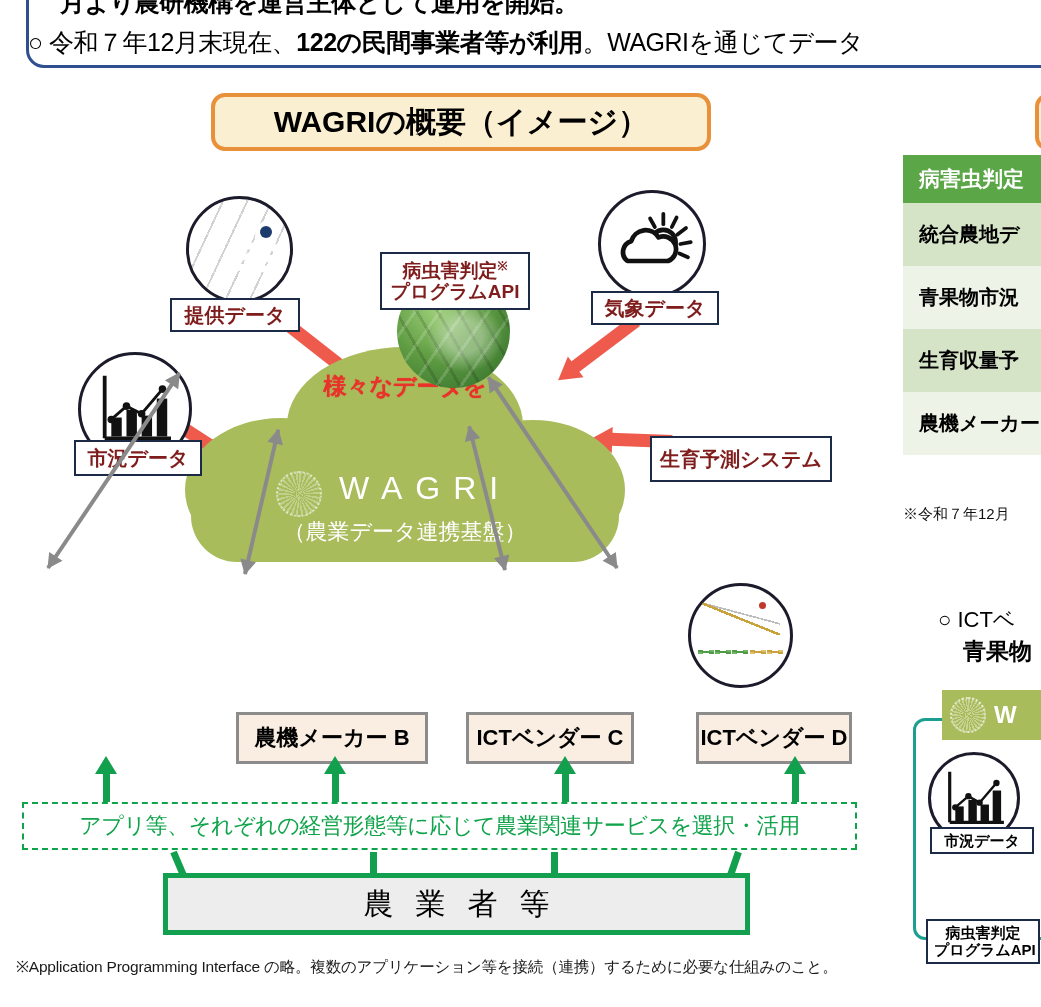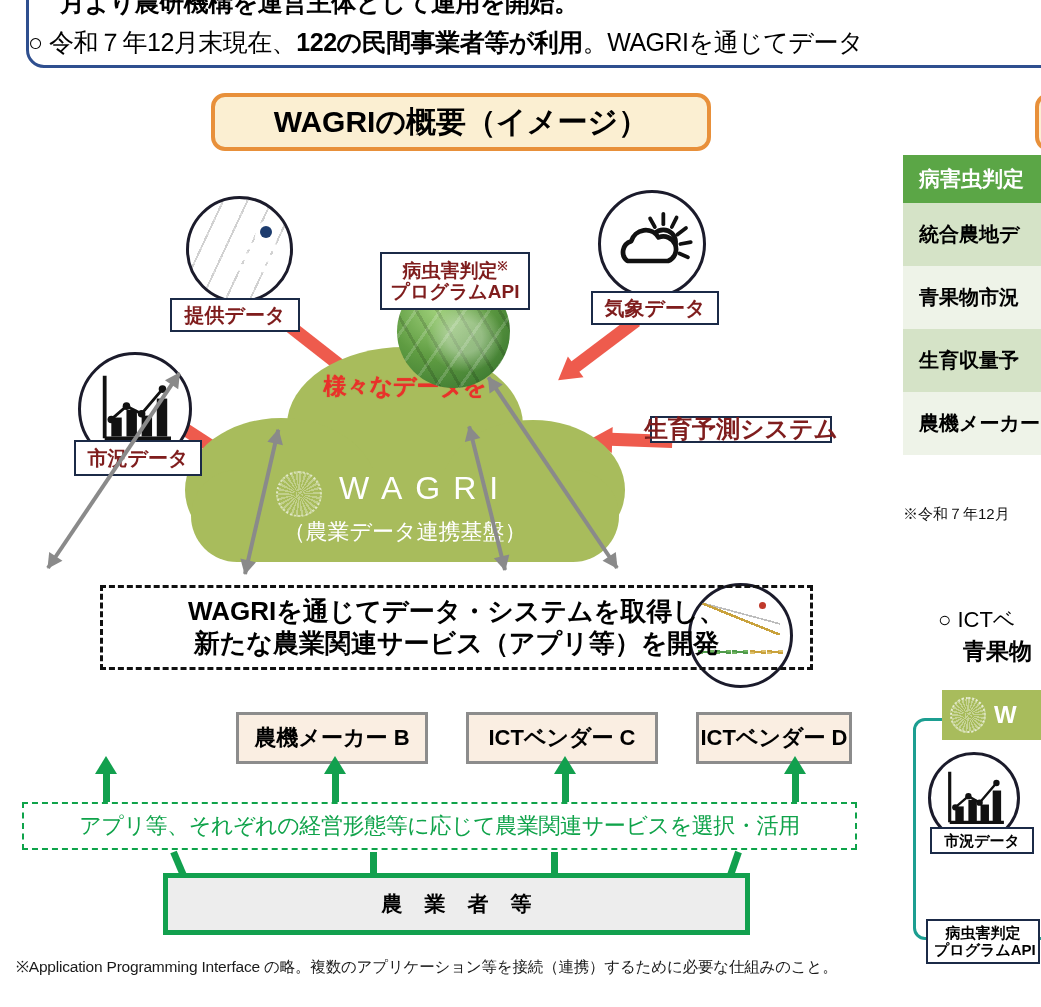--- a/index.html
+++ b/index.html
@@ -199,21 +199,21 @@
     border-left:11px solid transparent; border-right:11px solid transparent;
     border-bottom:18px solid #12A04E; border-top:none;
   }
 
   
   .farmbox{
     position:absolute; left:163px; top:873px; width:587px; height:62px;
     background:#EDEDED; border:5px solid #12A04E;
     display:flex; align-items:center; justify-content:center;
   }
-  .farmbox span{ font-size:21px; font-weight:bold; letter-spacing:22px; padding-left:22px;}
+  .farmbox span{ font-size:30px; font-weight:normal; letter-spacing:22px; padding-left:22px;}
 
   
   .footnote{
     position:absolute; left:16px; top:955px; font-size:15.5px; color:#1a1a1a;
     white-space:nowrap; letter-spacing:-0.2px;
   }
 
   
   .rtable{ position:absolute; left:903px; top:155px; width:180px; }
   .rt-head{
@@ -373,38 +373,34 @@
   <div class="icirc outline img-grow" style="left:688px; top:363px; width:105px; height:105px;">
     <div class="dot"></div>
     <div class="grass">
         <b></b>
         <b></b>
         <b></b>
         <b class="dry"></b>
         <b class="dry"></b>
       </div>
   </div>
-  <div class="lbl" style="left:650px; top:416px; width:182px; height:27px; font-size:24px;">
+  <div class="lbl" style="left:650px; top:436px; width:182px; height:46px; font-size:20px;">
     <span>生育予測システム</span>
   </div>
 
   <div class="garrow" style="left:48px; top:566px; width:235px; transform:rotate(-56deg);"></div>
   <div class="garrow" style="left:245px; top:572px; width:148px; transform:rotate(-77deg);"></div>
   <div class="garrow" style="left:505px; top:568px; width:148px; transform:rotate(-104deg);"></div>
   <div class="garrow" style="left:617px; top:566px; width:230px; transform:rotate(-124deg);"></div>
 
-  <div class="dashbox">
-    <div>WAGRIを通じてデータ・システムを取得し、</div>
-    <div>新たな農業関連サービス（アプリ等）を開発</div>
-  </div>
 
   <div class="vbox" style="left:236px; width:192px;">
     <span>農機メーカー B</span>
   </div>
-  <div class="vbox" style="left:466px; width:192px;">
+  <div class="vbox" style="left:466px; width:168px;">
     <span>ICTベンダー C</span>
   </div>
   <div class="vbox" style="left:696px; width:156px;">
     <span>ICTベンダー D</span>
   </div>
 
   <div class="grarrow up" style="left:103px; top:772px; height:30px;"></div>
   <div class="grarrow up" style="left:332px; top:772px; height:30px;"></div>
   <div class="grarrow up" style="left:562px; top:772px; height:30px;"></div>
   <div class="grarrow up" style="left:792px; top:772px; height:30px;"></div>

